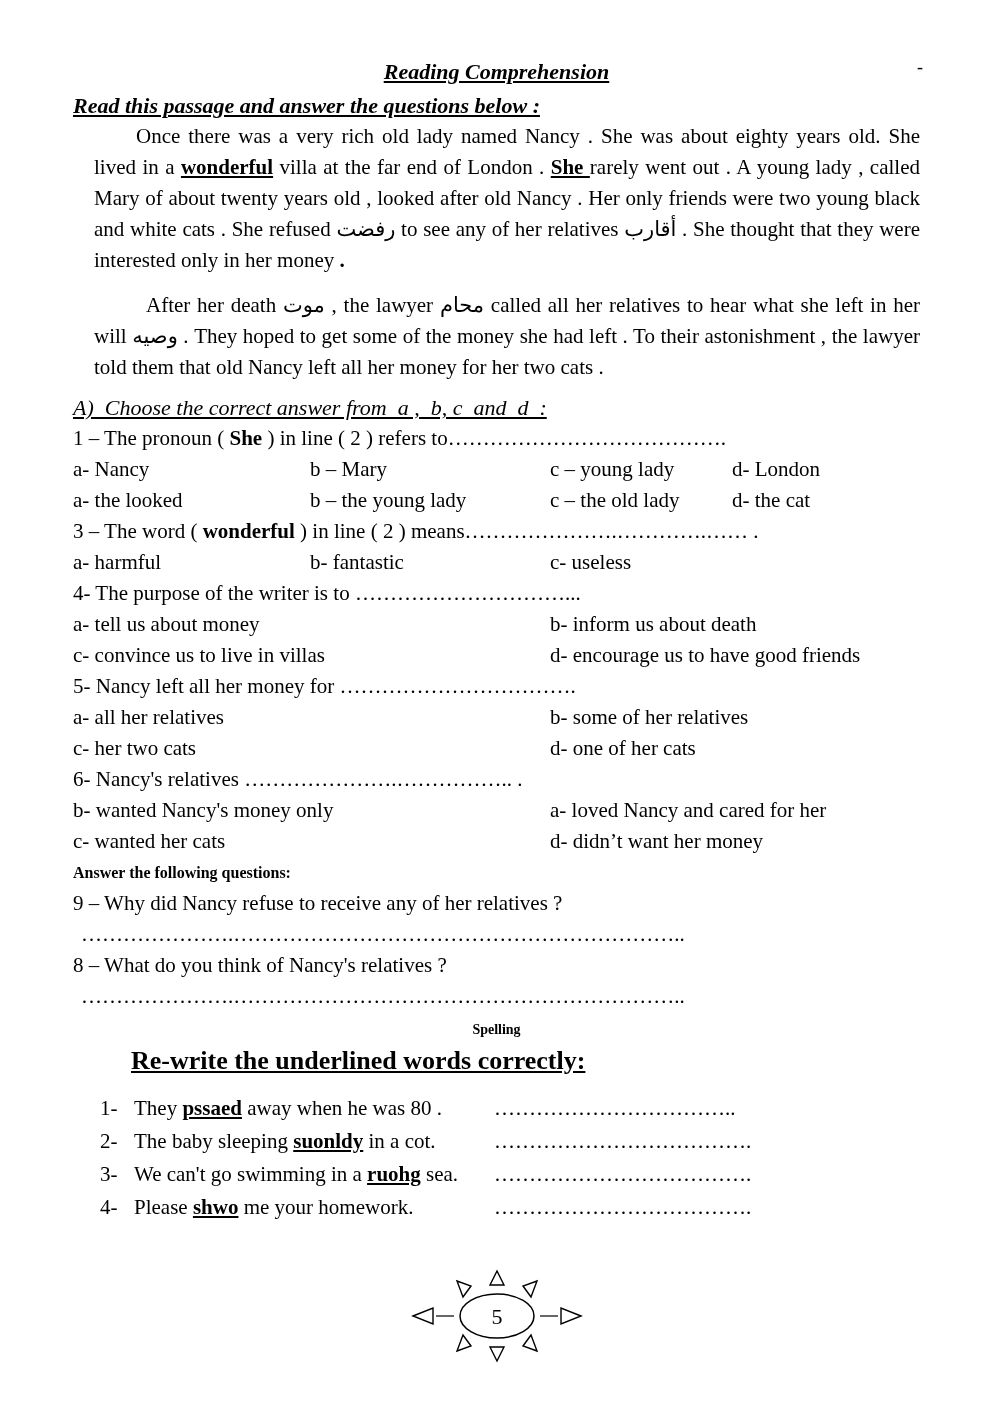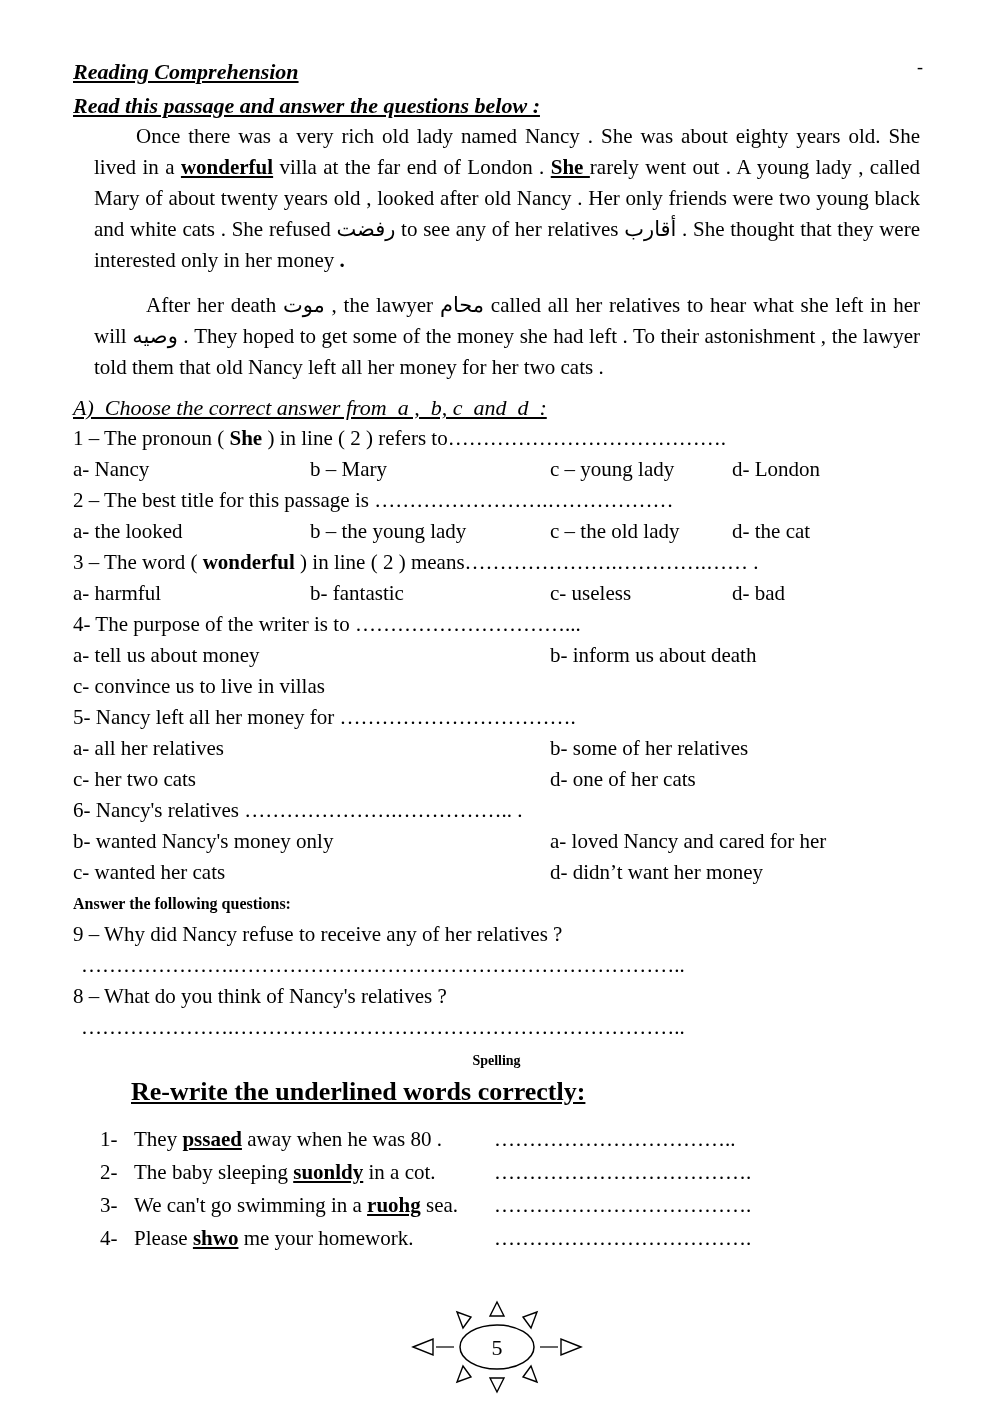--- a/index.html
+++ b/index.html
@@ -20,20 +20,21 @@
     padding: 56px 73px 30px 73px;
   }
   .corner-mark {
     position: absolute;
     top: 52px;
     right: 70px;
     font-size: 18px;
   }
   .pre { white-space: pre-wrap; }
   .title {
+    text-align: center;
     font-size: 22px;
     font-weight: bold;
     font-style: italic;
     text-decoration: underline;
     margin-bottom: 3px;
   }
   .instruction {
     font-size: 22px;
     font-weight: bold;
     font-style: italic;
@@ -112,43 +113,42 @@
   <div class="section-heading pre">A)  Choose the correct answer from  a ,  b, c  and  d  :</div>
 
   <div class="q-stem"><span>1 – The pronoun ( </span><span class="b">She</span><span> ) in line ( 2 ) refers to………………………………….</span></div>
   <div class="opts4">
     <span>a- Nancy</span>
     <span>b – Mary</span>
     <span>c – young lady</span>
     <span>d- London</span>
   </div>
 
-  <div class="q-stem">2 – The best title for this passage is …………………….………………</div>
   <div class="opts4">
     <span>a- the looked</span>
     <span>b – the young lady</span>
     <span>c – the old lady</span>
     <span>d- the cat</span>
   </div>
 
   <div class="q-stem"><span>3 – The word ( </span><span class="b">wonderful</span><span> ) in line ( 2 ) means………………….………….…… .</span></div>
   <div class="opts4">
     <span>a- harmful</span>
     <span>b- fantastic</span>
     <span>c- useless</span>
-    <span>d- bad</span>
   </div>
 
   <div class="q-stem">4- The purpose of the writer is to …………………………...</div>
   <div class="opts2">
     <span>a- tell us about money</span>
     <span>b- inform us about death</span>
   </div>
   <div class="opts2">
     <span>c- convince us to live in villas</span>
+    <span>d- encourage us to have good friends</span>
   </div>
 
   <div class="q-stem">5- Nancy left all her money for …………………………….</div>
   <div class="opts2">
     <span>a- all her relatives</span>
     <span>b- some of her relatives</span>
   </div>
   <div class="opts2">
     <span>c- her two cats</span>
     <span>d- one of her cats</span>

